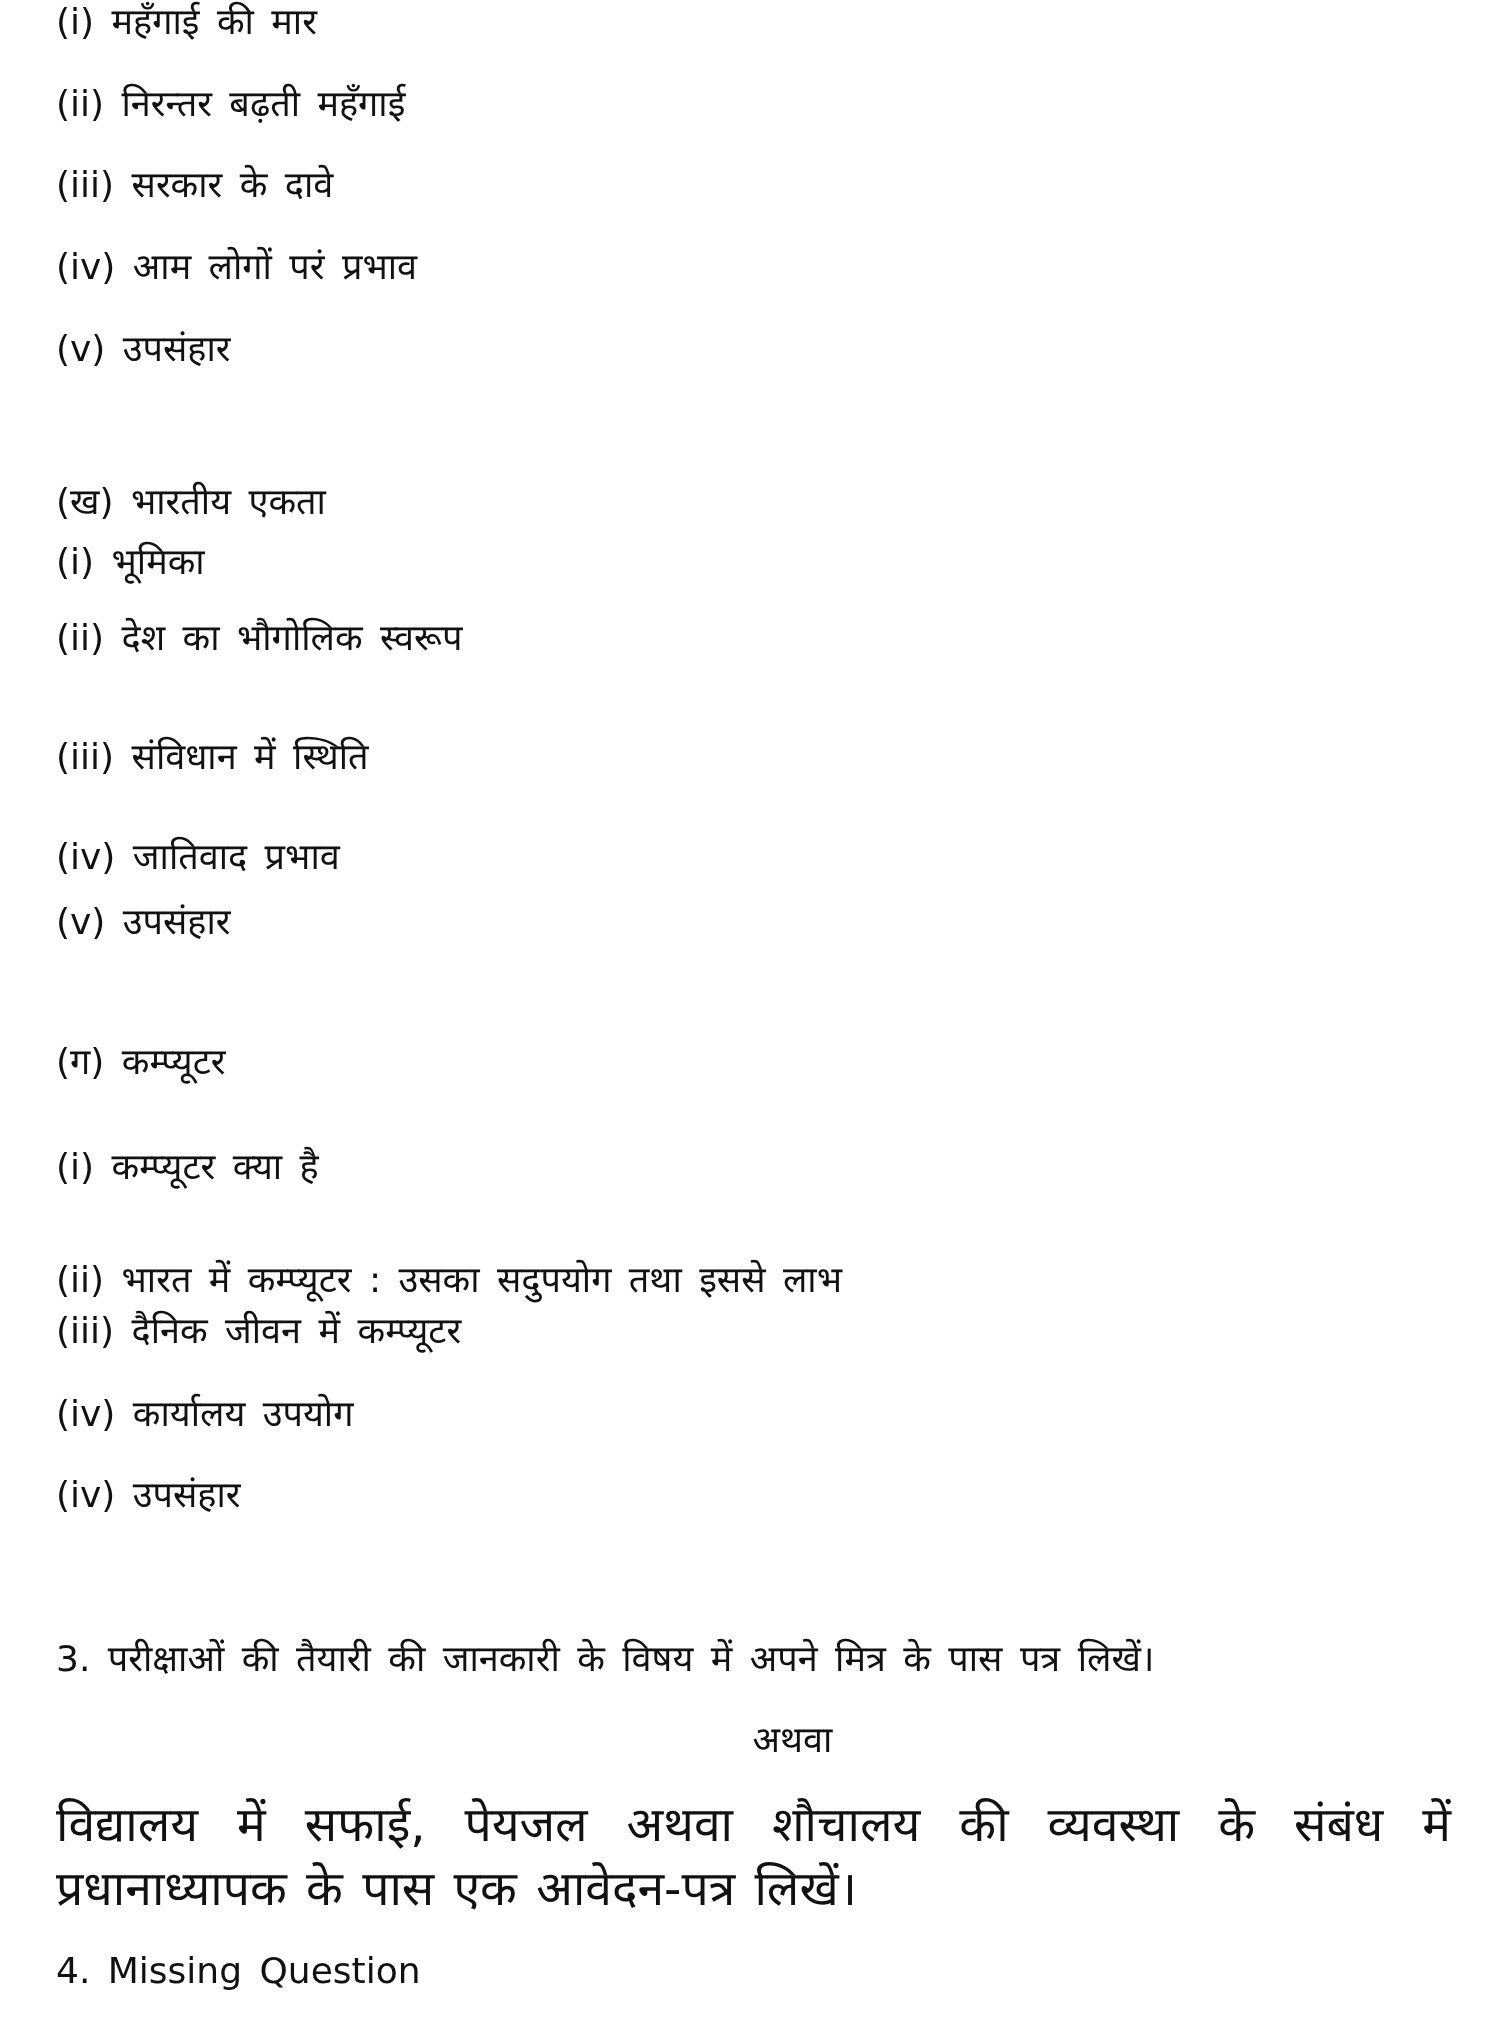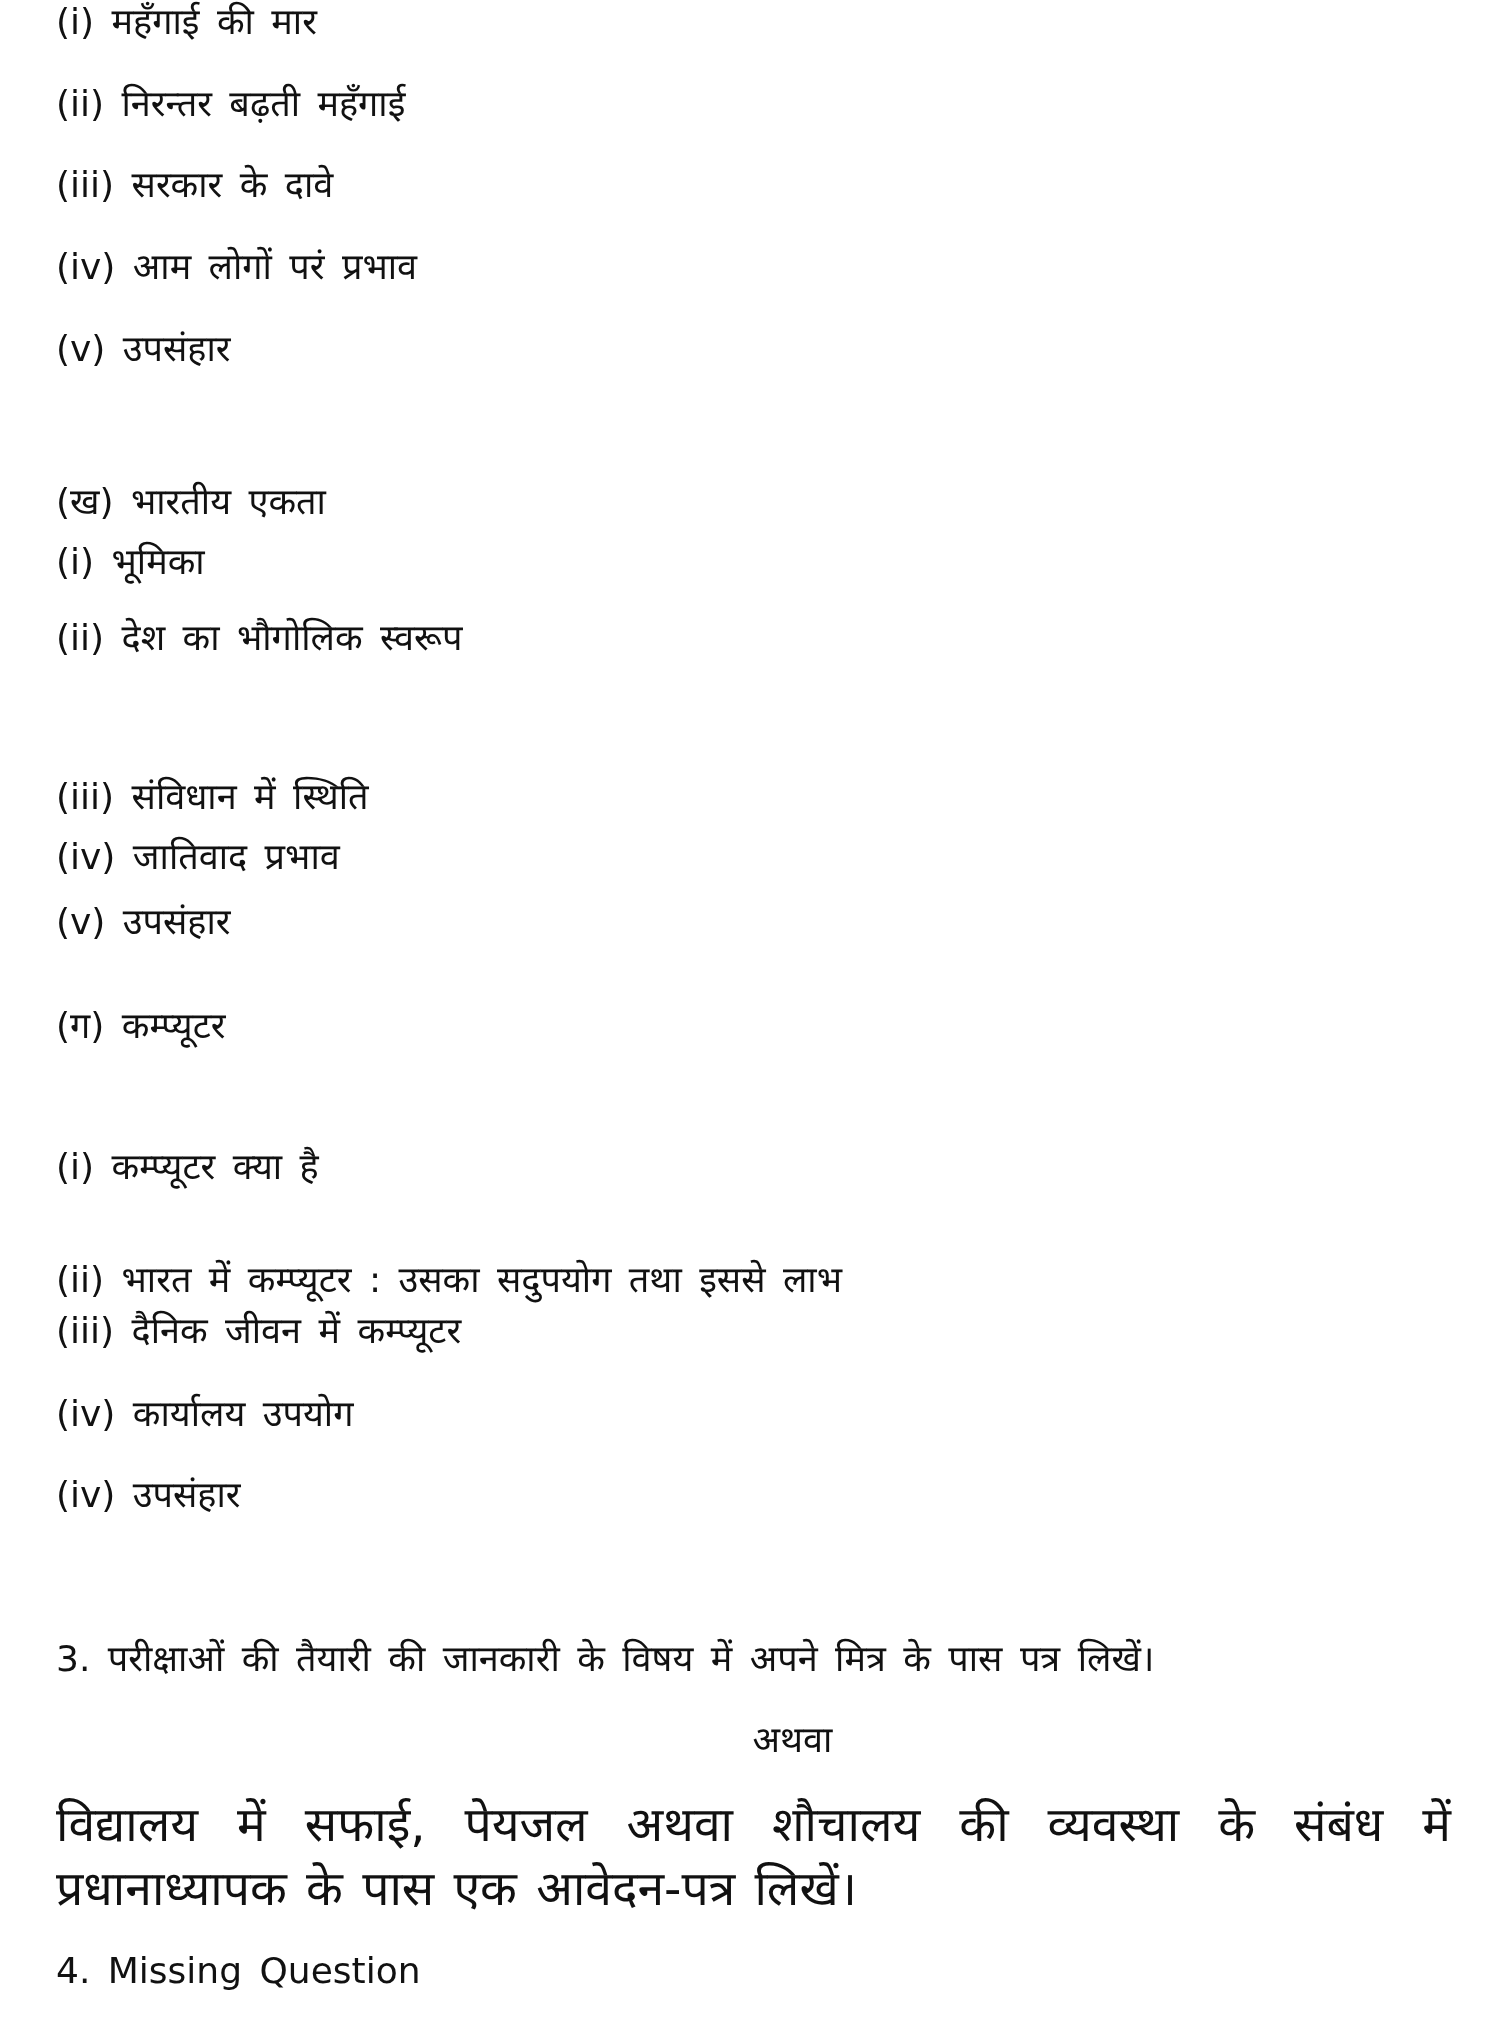--- a/index.html
+++ b/index.html
@@ -27,27 +27,27 @@
   <div class="line" style="top:82px">(ii) निरन्तर बढ़ती महँगाई</div>
   <div class="line" style="top:163px">(iii) सरकार के दावे</div>
   <div class="line" style="top:245px">(iv) आम लोगों परं प्रभाव</div>
   <div class="line" style="top:327px">(v) उपसंहार</div>
 </div>
 
 <div>
   <div class="line" style="top:480px">(ख) भारतीय एकता</div>
   <div class="line" style="top:540px">(i) भूमिका</div>
   <div class="line" style="top:616px">(ii) देश का भौगोलिक स्वरूप</div>
-  <div class="line" style="top:775px">(iii) संविधान में स्थिति</div>
+  <div class="line" style="top:735px">(iii) संविधान में स्थिति</div>
   <div class="line" style="top:835px">(iv) जातिवाद प्रभाव</div>
   <div class="line" style="top:900px">(v) उपसंहार</div>
 </div>
 
 <div>
-  <div class="line" style="top:1004px">(ग) कम्प्यूटर</div>
+  <div class="line" style="top:1040px">(ग) कम्प्यूटर</div>
   <div class="line" style="top:1145px">(i) कम्प्यूटर क्या है</div>
   <div class="line" style="top:1258px">(ii) भारत में कम्प्यूटर : उसका सदुपयोग तथा इससे लाभ</div>
   <div class="line" style="top:1309px">(iii) दैनिक जीवन में कम्प्यूटर</div>
   <div class="line" style="top:1392px">(iv) कार्यालय उपयोग</div>
   <div class="line" style="top:1473px">(iv) उपसंहार</div>
 </div>
 
 <div>
   <div class="line" style="top:1637px">3. परीक्षाओं की तैयारी की जानकारी के विषय में अपने मित्र के पास पत्र लिखें।</div>
   <div class="line center" style="top:1718px">अथवा</div>

